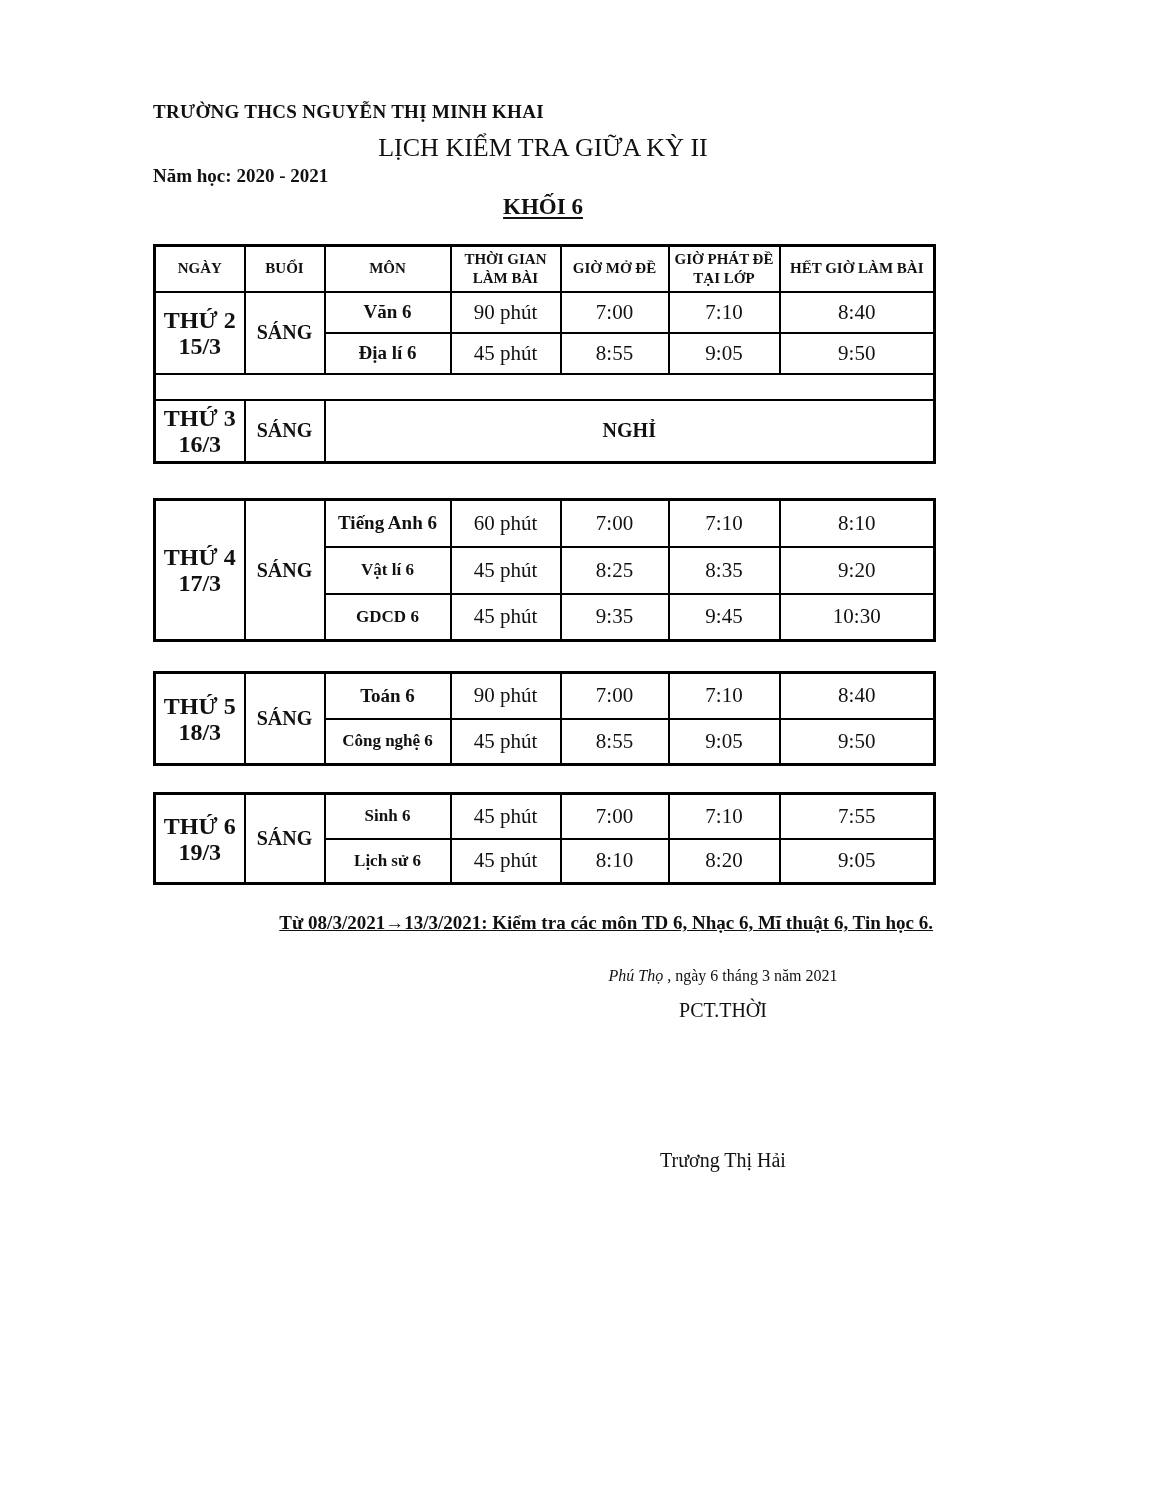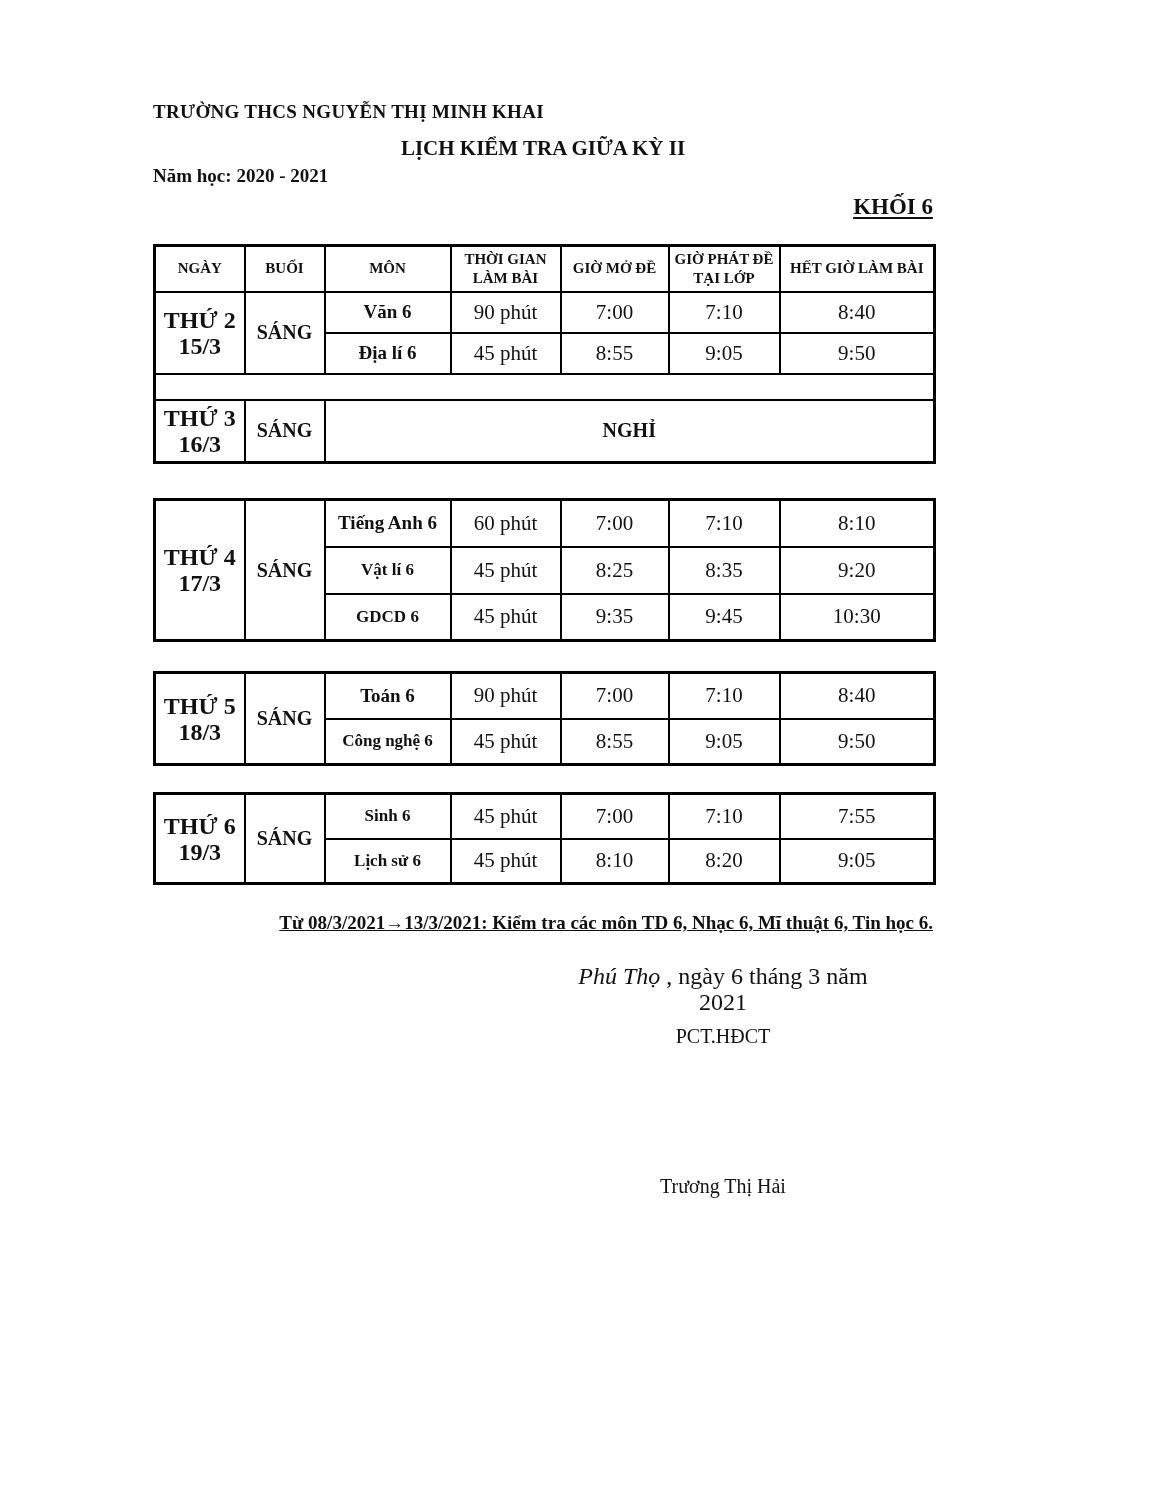--- a/index.html
+++ b/index.html
@@ -25,37 +25,37 @@
   }
   .school-name {
     font-size: 19px;
     font-weight: bold;
     line-height: 24px;
     text-align: left;
     letter-spacing: 0.3px;
   }
   .doc-title {
     margin-top: 8px;
-    font-size: 21px;
-    font-weight: bold;
+    font-size: 26px;
+    font-weight: normal;
     line-height: 32px;
     text-align: center;
   }
   .school-year {
     font-size: 19px;
     font-weight: bold;
     line-height: 24px;
     text-align: left;
   }
   .grade {
     margin-top: 5px;
     font-size: 23px;
     font-weight: bold;
     line-height: 28px;
-    text-align: right;
+    text-align: center;
   }
   .grade span {
     text-decoration: underline;
     text-underline-offset: 3px;
     text-decoration-thickness: 2px;
   }
 
   table.sched {
     border-collapse: collapse;
     table-layout: fixed;
@@ -127,21 +127,21 @@
     text-align: right;
     text-decoration: underline;
   }
   .signature-block {
     margin-top: 28px;
     margin-left: 400px;
     width: 340px;
     text-align: center;
   }
   .sig-date {
-    font-size: 24px;
+    font-size: 16px;
     line-height: 26px;
   }
   .sig-place { font-style: italic; }
   .sig-position {
     margin-top: 8px;
     font-size: 20px;
     line-height: 26px;
   }
   .sig-name {
     margin-top: 124px;
@@ -316,18 +316,18 @@
         <td class="val">8:20</td>
         <td class="val">9:05</td>
       </tr>
     </tbody>
       </table>
 
     <div class="note-line">Từ 08/3/2021→13/3/2021: Kiểm tra các môn TD 6, Nhạc 6, Mĩ thuật 6, Tin học 6.</div>
 
     <div class="signature-block">
       <div class="sig-date"><span class="sig-place">Phú Thọ</span><span> , ngày 6 tháng 3 năm 2021</span></div>
-      <div class="sig-position">PCT.HĐCT</div>
+      <div class="sig-position">PCT.THỜI</div>
       <div class="sig-name">Trương Thị Hải</div>
     </div>
 
   </div>
 </div>
 
 </body></html>

